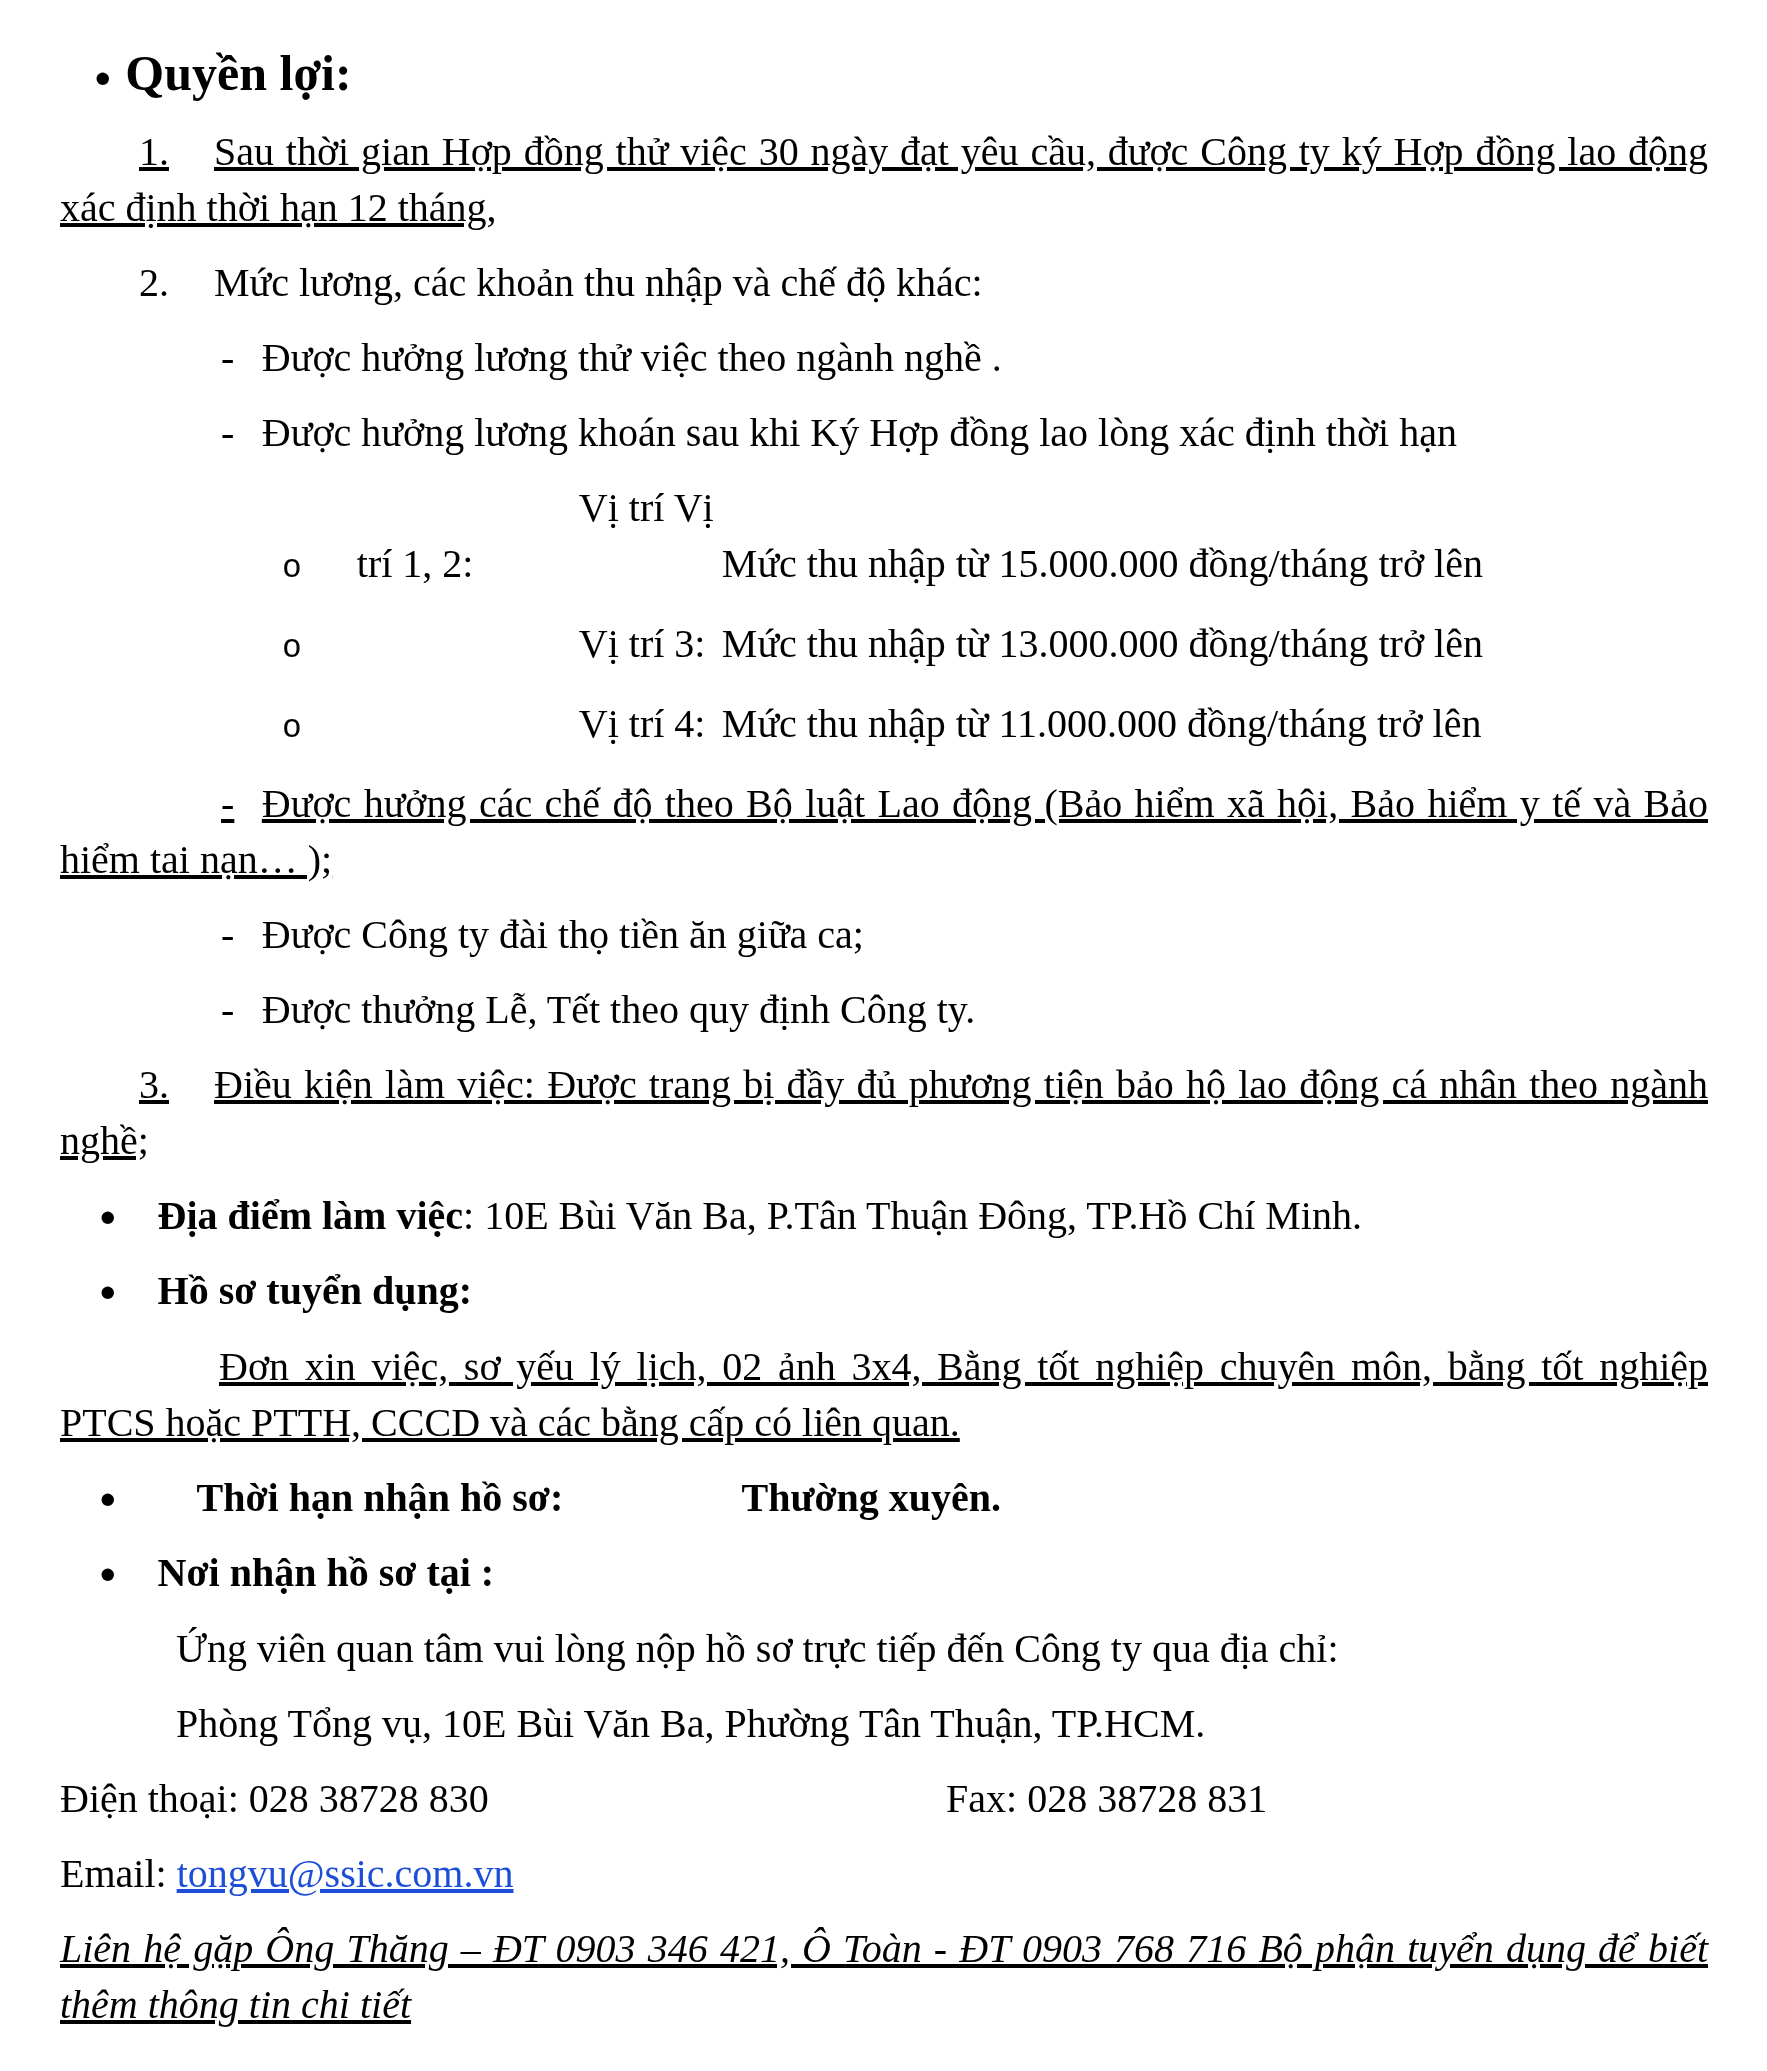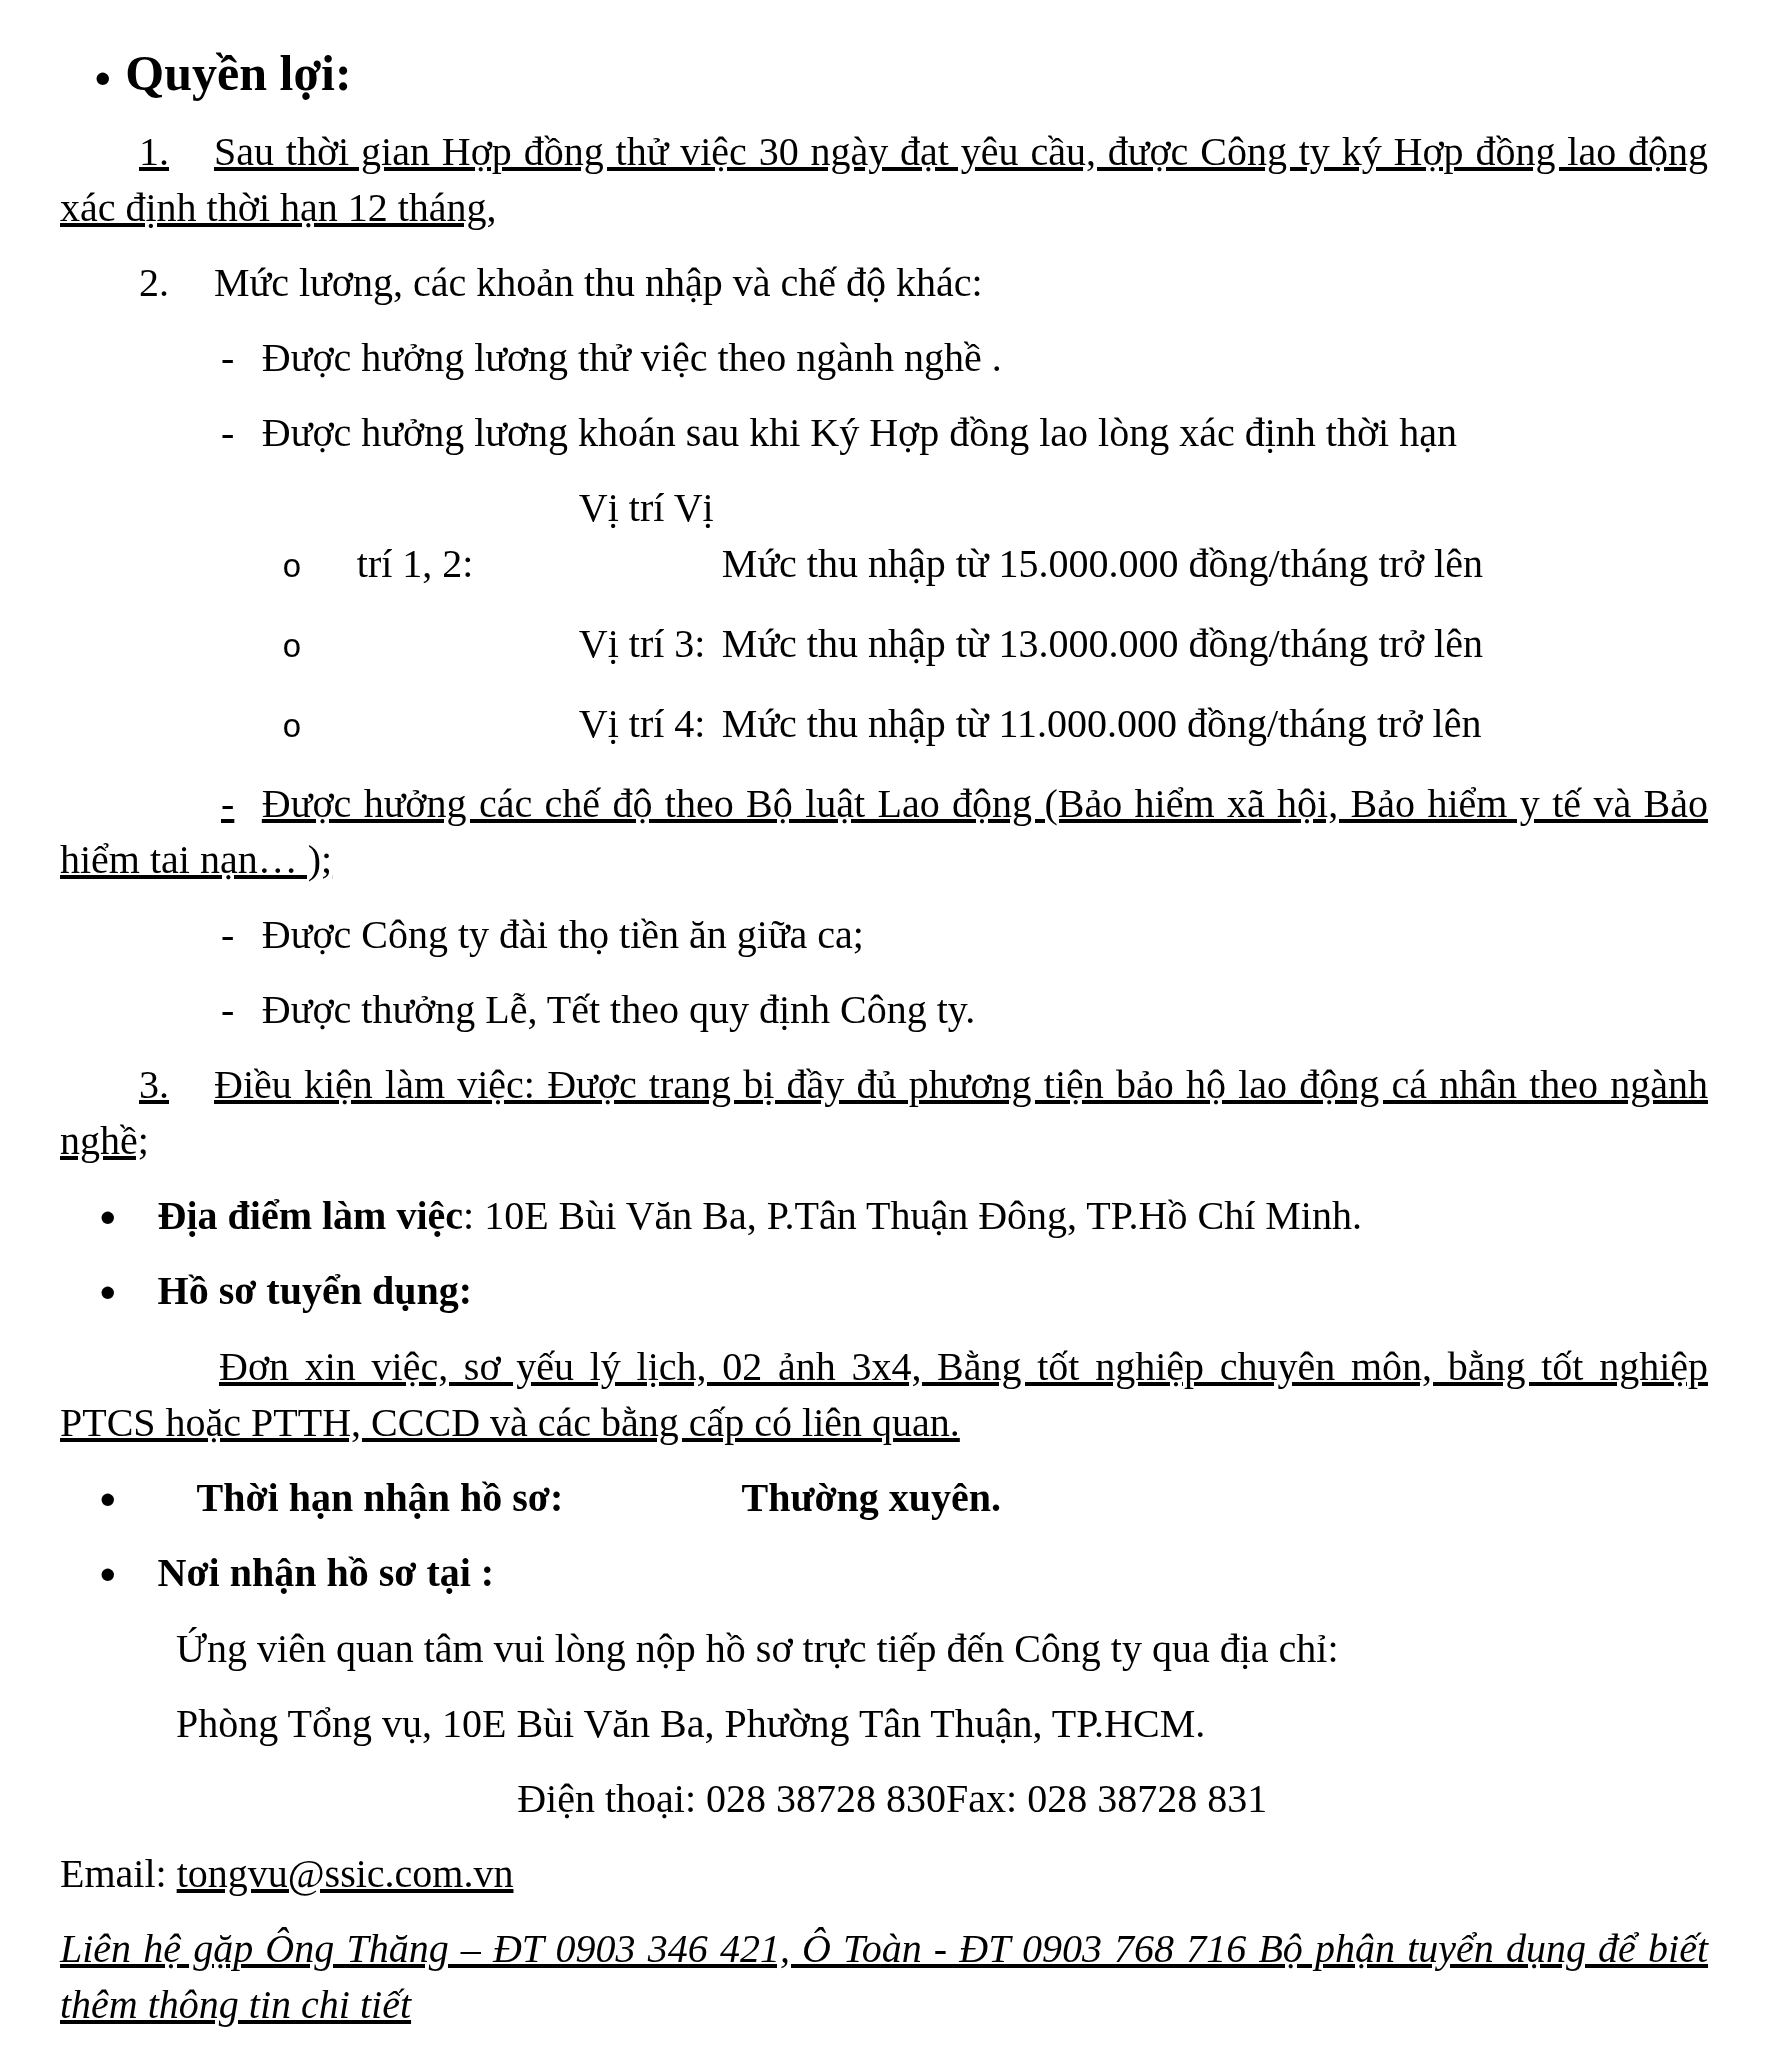--- a/index.html
+++ b/index.html
@@ -38,23 +38,23 @@
   .sp { display: inline-block; height: 0.9px; }
   .sp-h1 { width: 13.8px; }
   .sp-b  { width: 41px; }
   .sp-n  { width: 45px; }
   .sp-d  { width: 27.5px; }
   .sp-c  { width: 39px; }
 
   
   .pos-label { display: inline-block; width: 365px; margin-left: 16px; }
   .deadline-label { display: inline-block; width: 584px; }
-  .phone-block { display: inline-block; width: 886px; text-align: right; }
+  .phone-block { display: inline-block; width: 886px; }
 
-  a.email-link { color: #000000; text-decoration: underline; cursor: pointer; }
+  a.email-link { color: #1d4ed8; text-decoration: underline; cursor: pointer; }
 </style>
 </head>
 <body>
 
 <div class="page">
 
   <p class="ind-h1">
     <span class="marker-bullet">●</span><span class="sp sp-h1"></span><span class="h1-label">Quyền lợi:</span>
   </p>
 

